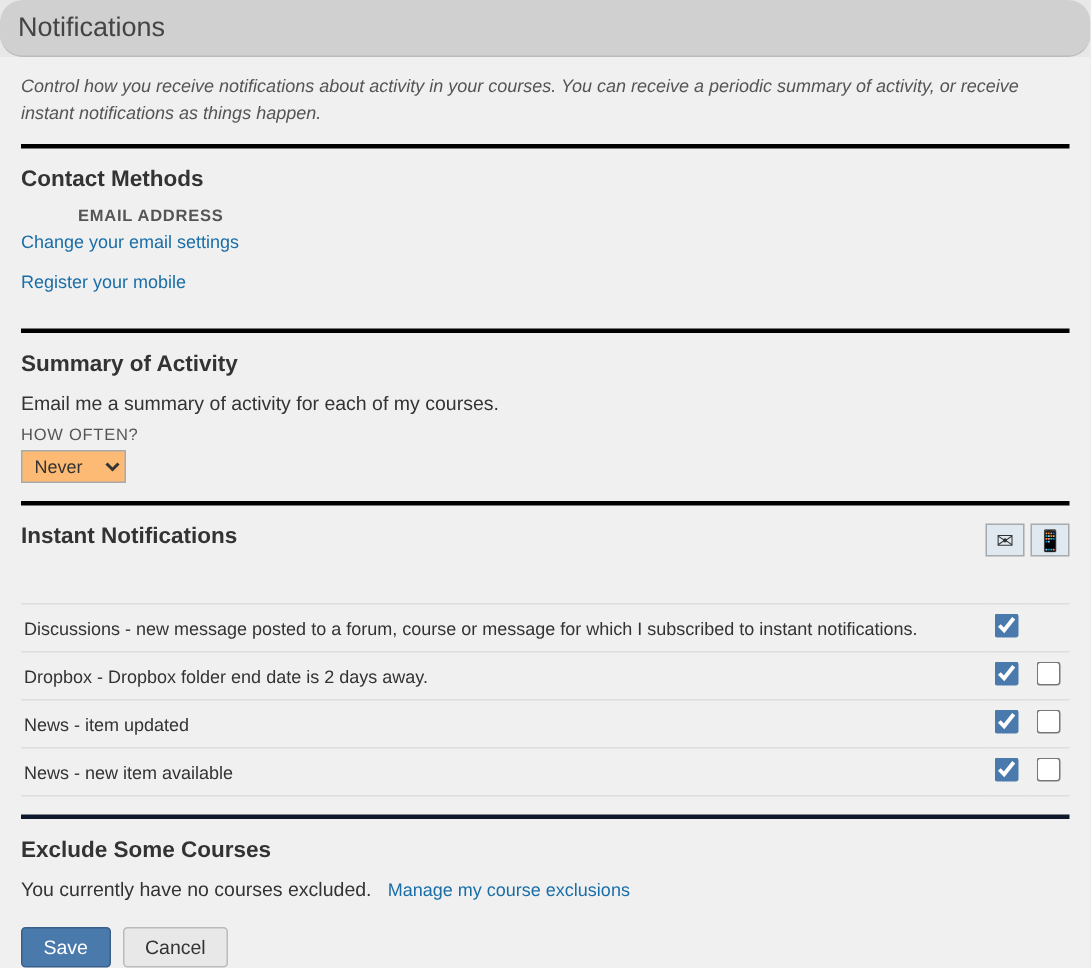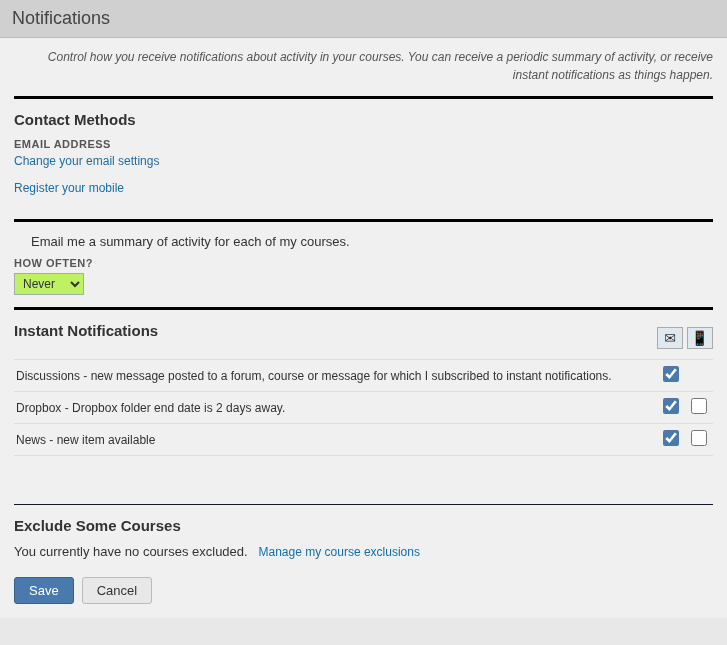--- a/index.html
+++ b/index.html
@@ -8,55 +8,56 @@
       font-size: 13px;
       background: #e8e8e8;
       color: #333;
       width: 727px;
       min-height: 645px;
     }
     .page-header {
       background: #d0d0d0;
       padding: 8px 12px;
       border-bottom: 1px solid #bbb;
+      border-radius: 15px;
     }
     .page-header h1 {
       font-size: 18px;
       font-weight: normal;
       color: #444;
     }
     .page-content {
       background: #f0f0f0;
       padding: 10px 14px;
     }
     .intro-text {
       font-style: italic;
       color: #555;
       font-size: 12px;
       margin-bottom: 12px;
       line-height: 1.5;
-      text-align: right;
     }
     .section {
       border-top: 3px solid #000000;
       padding: 12px 0;
     }
     .section-title {
       font-size: 15px;
       font-weight: bold;
       color: #333;
       margin-bottom: 10px;
     }
     .field-label {
       font-size: 11px;
       font-weight: bold;
       color: #555;
       letter-spacing: 0.5px;
       text-transform: uppercase;
       margin-bottom: 3px;
+      margin-left: 38px;
     }
     .field-value {
       font-size: 13px;
       color: #333;
       margin-bottom: 2px;
     }
     .field-value strong {
       font-weight: bold;
       color: #333;
     }
@@ -71,46 +72,45 @@
       width: 14px;
       height: 16px;
       margin-left: 4px;
       vertical-align: middle;
       cursor: pointer;
     }
     .trash-icon svg { width: 14px; height: 16px; }
     .contact-block { margin-bottom: 12px; }
     .how-often-label {
       font-size: 11px;
-      font-weight: bold;
+      font-weight: normal;
       color: #555;
       letter-spacing: 0.5px;
       text-transform: uppercase;
       margin-bottom: 4px;
     }
     .summary-text {
       font-size: 13px;
       color: #333;
       margin-bottom: 8px;
-      margin-left: 17px;
     }
     select.frequency-select {
       font-size: 12px;
       padding: 2px 4px;
       border: 1px solid #aaa;
-      background: #bef264;
+      background: #fdba74;
       color: #333;
       cursor: pointer;
       min-width: 70px;
     }
     .instant-header {
       display: flex;
-      align-items: flex-end;
+      align-items: flex-start;
       justify-content: space-between;
-      margin-bottom: 10px;
+      margin-bottom: 26px;
     }
     .instant-icons {
       display: flex;
       gap: 4px;
       align-items: center;
     }
     .icon-email, .icon-mobile {
       width: 26px;
       height: 22px;
       border: 1px solid #aaa;
@@ -143,23 +143,22 @@
     .notif-table tr td:first-child {
       padding-left: 2px;
     }
     .checkbox-styled {
       width: 16px;
       height: 16px;
       cursor: pointer;
       accent-color: #4a7aab;
     }
     .exclude-section {
-      border-top: 1px solid #0f172a;
+      border-top: 3px solid #0f172a;
       padding: 12px 0 10px 0;
-      margin-top: 36px;
     }
     .exclude-text {
       font-size: 13px;
       color: #333;
       margin-bottom: 0;
     }
     .footer-buttons {
       padding: 8px 0 4px 0;
       display: flex;
       gap: 8px;
@@ -201,20 +200,21 @@
       <div class="field-label">EMAIL ADDRESS</div>
       <a class="link" href="#">Change your email settings</a>
     </div>
 
     <div class="contact-block">
       <a class="link" href="#">Register your mobile</a>
     </div>
   </div>
 
   <div class="section">
+    <div class="section-title">Summary of Activity</div>
     <p class="summary-text">Email me a summary of activity for each of my courses.</p>
     <div class="how-often-label">HOW OFTEN?</div>
     <select class="frequency-select" id="frequency-select">
     <option value="Never">Never</option><option value="Daily">Daily</option><option value="Weekly">Weekly</option></select>
   </div>
 
   <div class="section">
     <div class="instant-header">
       <div class="section-title">Instant Notifications</div>
       <div class="instant-icons">
@@ -233,20 +233,25 @@
             <td style="font-size: 12px; color: rgb(51, 51, 51);">Discussions - new message posted to a forum, course or message for which I subscribed to instant notifications.</td>
             <td class="check-cell"><input type="checkbox" class="checkbox-styled" checked="" style=""></td>
             <td class="check-cell"></td>
           </tr>
           <tr>
             <td style="font-size: 12px; color: rgb(51, 51, 51); margin-left: 16px;">Dropbox - Dropbox folder end date is 2 days away.</td>
             <td class="check-cell"><input type="checkbox" class="checkbox-styled" checked="" style=""></td>
             <td class="check-cell"><input type="checkbox" class="checkbox-styled" style=""></td>
           </tr>
           <tr>
+            <td style="font-size: 12px; color: rgb(51, 51, 51);">News - item updated</td>
+            <td class="check-cell"><input type="checkbox" class="checkbox-styled" checked="" style=""></td>
+            <td class="check-cell"><input type="checkbox" class="checkbox-styled" style=""></td>
+          </tr>
+          <tr>
             <td style="font-size: 12px; color: rgb(51, 51, 51);">News - new item available</td>
             <td class="check-cell"><input type="checkbox" class="checkbox-styled" checked="" style=""></td>
             <td class="check-cell"><input type="checkbox" class="checkbox-styled" style=""></td>
           </tr>
         </tbody>
     </table>
   </div>
 
   <div class="exclude-section">
     <div class="section-title">Exclude Some Courses</div>

